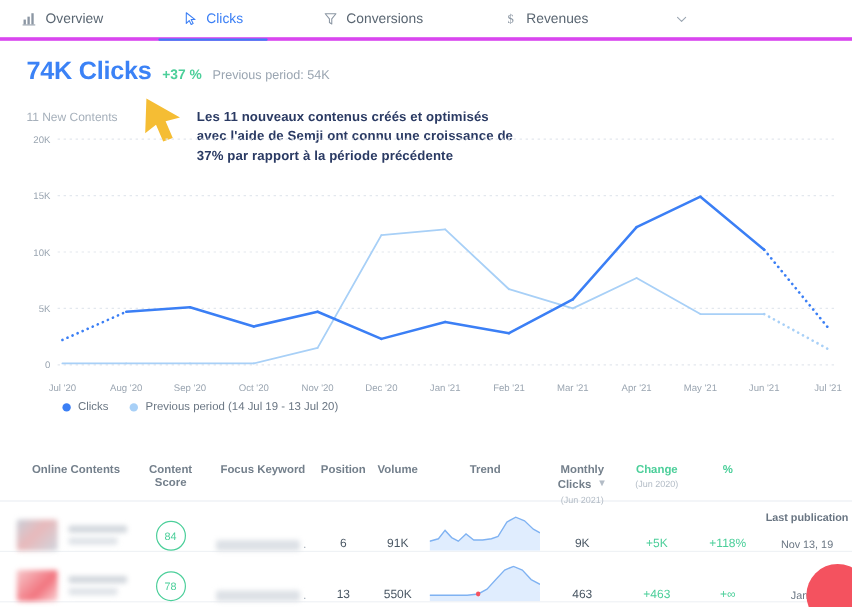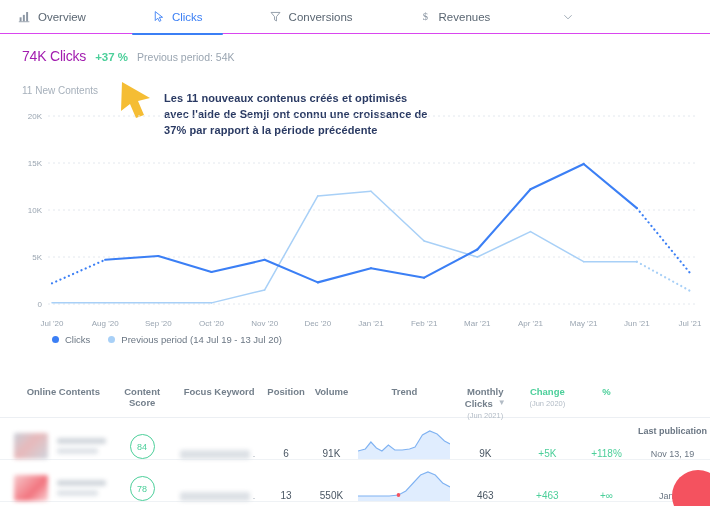--- a/index.html
+++ b/index.html
@@ -10,21 +10,21 @@
     overflow: hidden;
     color: #2c3e50;
   }
   .app { position: relative; width: 710px; height: 506px; background: #fff; }
 
   
   .navbar {
     height: 34px;
     display: flex;
     align-items: center;
-    border-bottom: 1px solid #d946ef;
+    border-bottom: 3px solid #d946ef;
     padding-left: 16px;
     background: #fff;
   }
   .nav-tab {
     display: flex; align-items: center; gap: 7px;
     height: 34px;
     font-size: 11.5px;
     color: #5a6672;
     padding: 0 2px;
     margin-right: 62px;
@@ -36,21 +36,21 @@
   .nav-tab.active::after {
     content: ""; position: absolute; left: -18px; right: -18px; bottom: -1px;
     height: 2px; background: #3b7ff5; border-radius: 1px;
   }
   .nav-tab .ic { width: 13px; height: 13px; display: inline-flex; align-items: center; justify-content: center; }
   .nav-chevron { margin-left: 8px; color: #9aa5b1; cursor: pointer; display:flex; align-items:center; }
 
   
   .kpi { padding: 14px 0 0 22px; }
   .kpi-row { display: flex; align-items: baseline; gap: 9px; }
-  .kpi-main { font-size: 14px; font-weight: 400; color: #a21caf; letter-spacing: -0.2px; }
+  .kpi-main { font-size: 21px; font-weight: 700; color: #3b82f6; letter-spacing: -0.2px; }
   .kpi-delta { font-size: 11.5px; color: #4ccf9a; font-weight: 700; }
   .kpi-prev { font-size: 10.5px; color: #9aa5b1; }
   .kpi-sub { font-size: 10px; color: #a6b0bb; margin-top: 21px; }
 
   
   .annot-arrow { position: absolute; left: 116px; top: 78px; width: 56px; height: 44px; }
   .annot-text {
     position: absolute; left: 164px; top: 90px; width: 300px;
     font-size: 11px; font-weight: bold; line-height: 16px;
     color: #2a3a63; letter-spacing: 0.1px;

